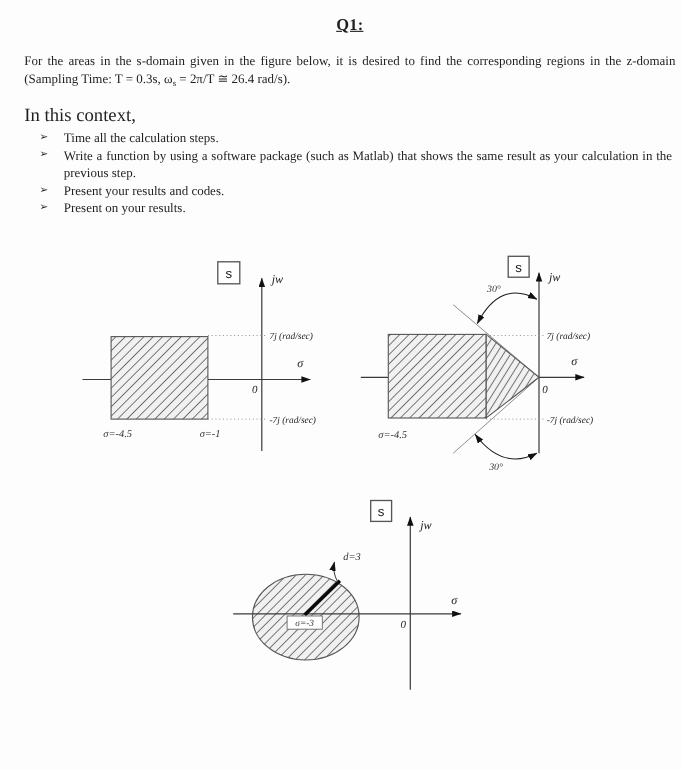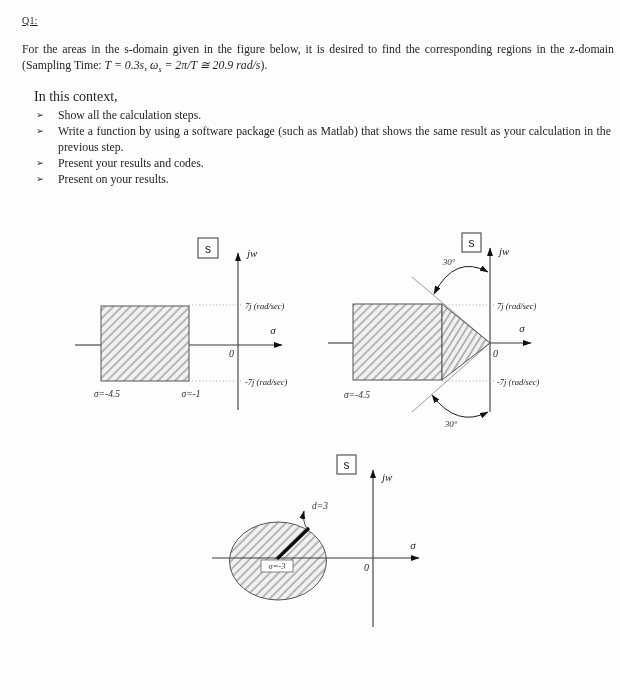--- a/index.html
+++ b/index.html
@@ -10,27 +10,28 @@
     --dotted:#999;
   }
   html,body{margin:0;padding:0;}
   body{
     width:620px;height:700px;position:relative;overflow:hidden;
     background:#fdfdfd;color:var(--ink);
     font-family:"Liberation Serif", serif;
   }
   .doc{padding:15px 6px 0 22px;}
   .title{
-    font-size:10px;font-weight:normal;text-decoration:underline;
+    font-size:15px;font-weight:bold;text-decoration:underline;
     letter-spacing:.2px;
+    text-align:center;
   }
   .intro{margin:15px 0 0;font-size:11.8px;line-height:1.36;text-align:justify;}
-  .math{font-style:italic;}
+  .math{}
   sub.math{font-size:8px;}
-  .context{margin:13px 12px 0;font-size:14px;}
+  .context{margin:13px 0 0;font-size:17px;}
   .bullets{margin:3px 0 0;}
   .bullet{display:flex;font-size:11.8px;line-height:1.35;}
   .bullet .mark{
     flex:none;width:13px;margin-left:14px;
     font-family:"DejaVu Sans", sans-serif;font-size:9.5px;padding-top:1px;color:#222;
   }
   .bullet .btext{flex:1;margin-left:9px;text-align:justify;padding-right:3px;}
 
   .fig{position:absolute;}
   #fig1{left:30px;top:233px;}
@@ -72,28 +73,28 @@
     </pattern>
     <pattern id="hatch60" patternUnits="userSpaceOnUse" width="5.5" height="5.5" patternTransform="rotate(-58)">
       <line x1="0" y1="2.75" x2="5.5" y2="2.75" class="hatch-line"></line>
     </pattern>
   </defs>
 </svg>
 
 <div class="doc">
   <div class="title">Q1:</div>
 
-  <p class="intro"><span>For the areas in the s-domain given in the figure below, it is desired to find the corresponding regions in the z-domain (Sampling Time: </span><span class="math">T = 0.3s, ω</span><sub class="math">s</sub><span class="math"> = 2π/T ≅ 20.9 rad/s</span><span>).</span></p>
+  <p class="intro"><span>For the areas in the s-domain given in the figure below, it is desired to find the corresponding regions in the z-domain (Sampling Time: </span><span class="math">T = 0.3s, ω</span><sub class="math">s</sub><span class="math"> = 2π/T ≅ 26.4 rad/s</span><span>).</span></p>
 
   <p class="context">In this context,</p>
 
   <div class="bullets">
     <div class="bullet">
       <span class="mark">➢</span>
-      <span class="btext">Show all the calculation steps.</span>
+      <span class="btext">Time all the calculation steps.</span>
     </div>
     <div class="bullet">
       <span class="mark">➢</span>
       <span class="btext">Write a function by using a software package (such as Matlab) that shows the same result as your calculation in the previous step.</span>
     </div>
     <div class="bullet">
       <span class="mark">➢</span>
       <span class="btext">Present your results and codes.</span>
     </div>
     <div class="bullet">

